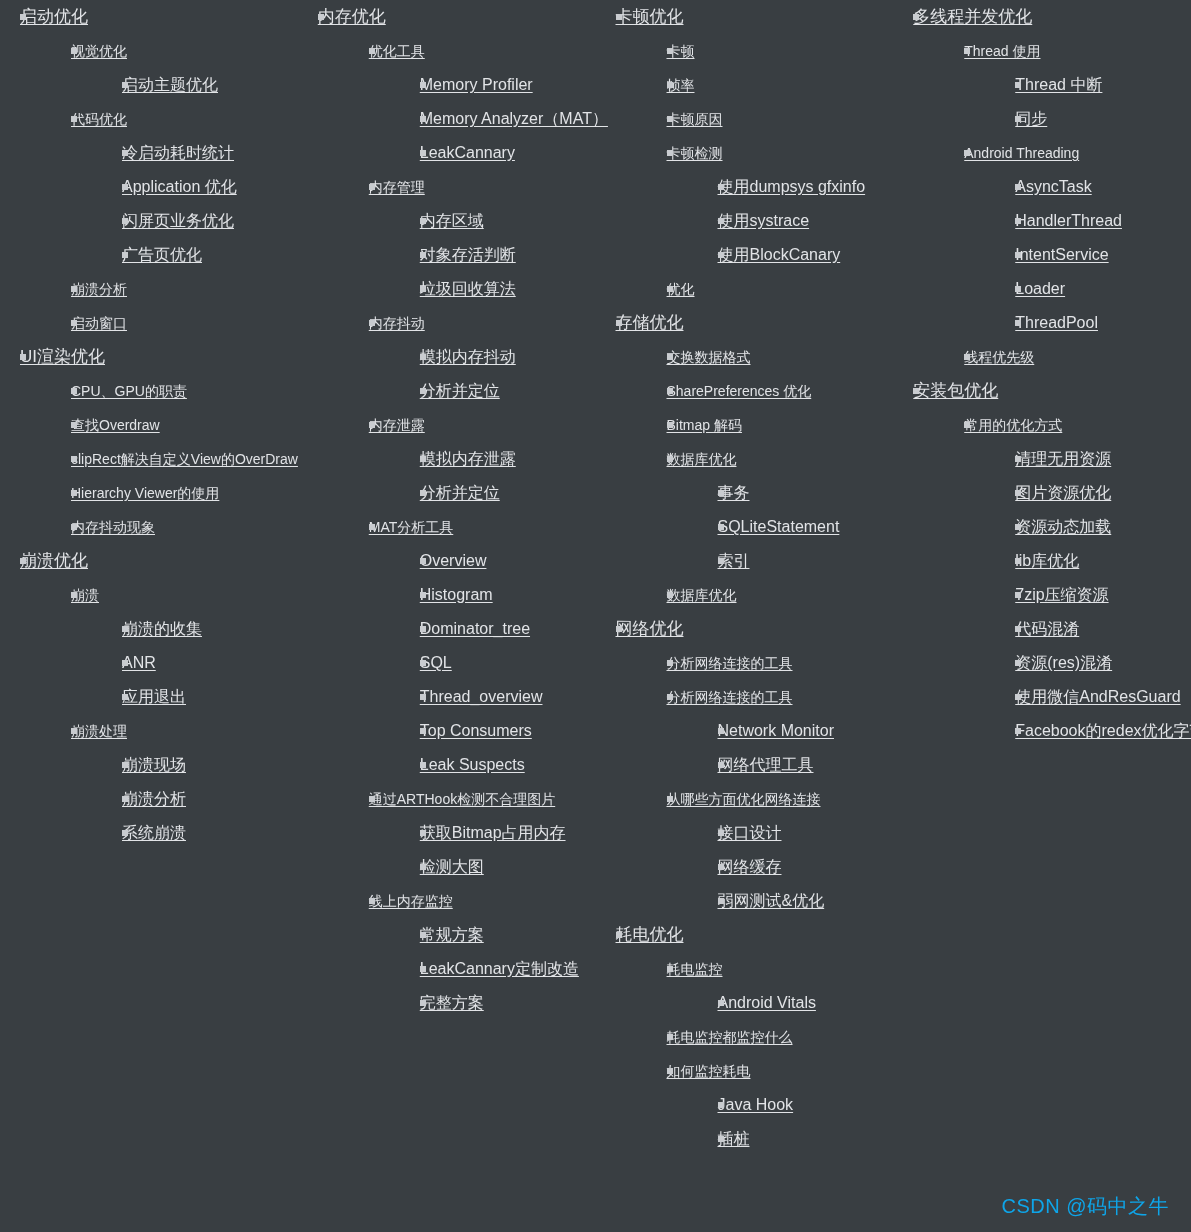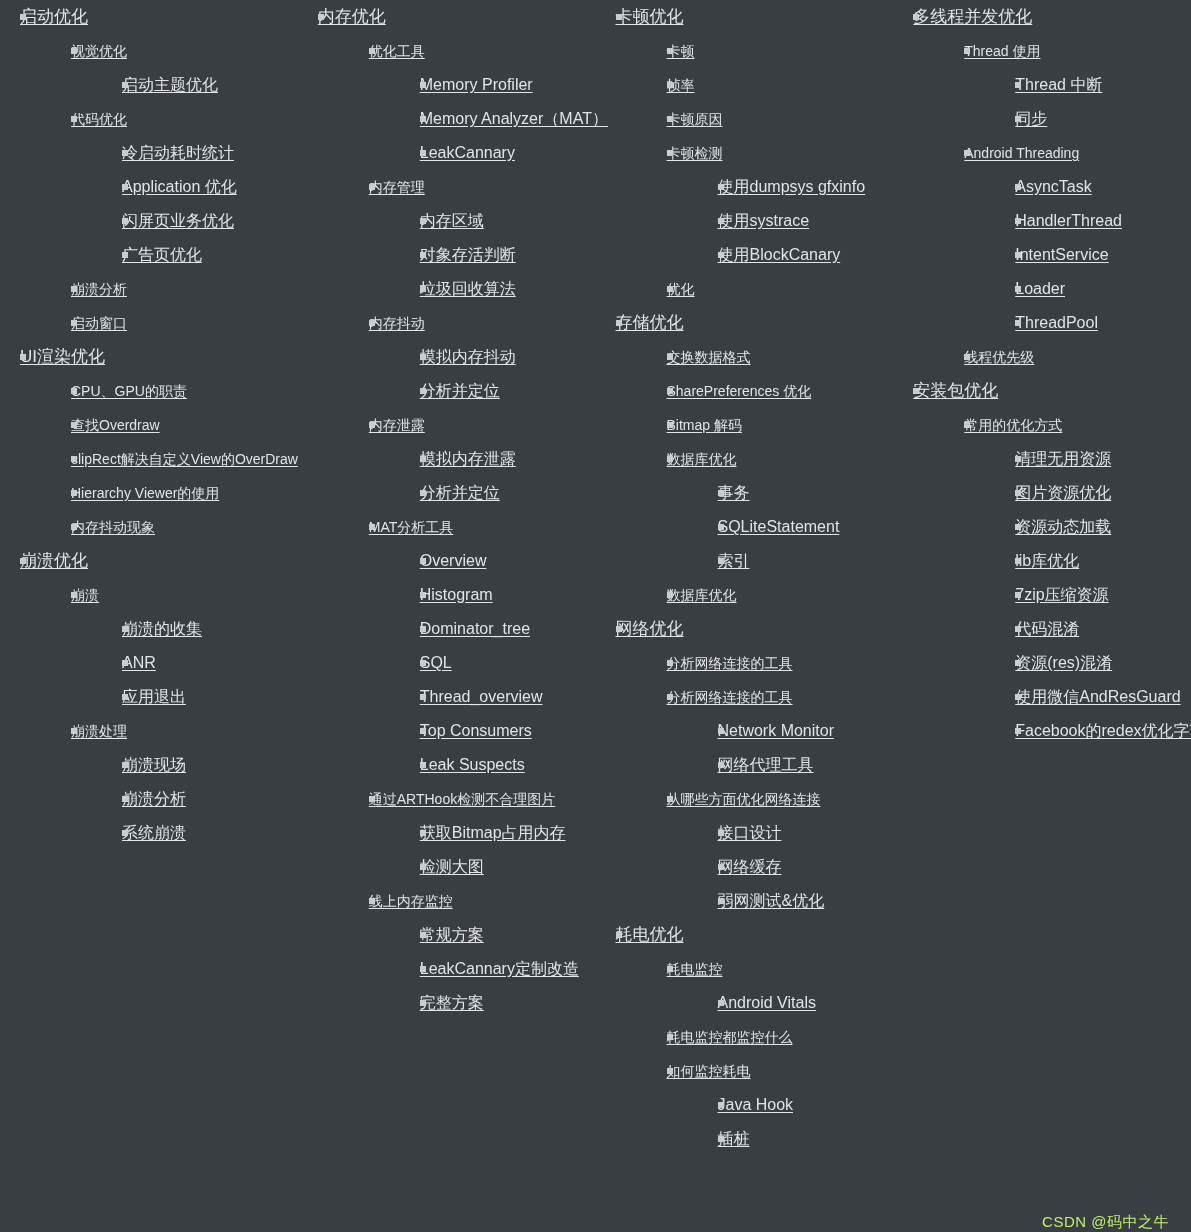--- a/index.html
+++ b/index.html
@@ -75,23 +75,23 @@
   }
 
   
   .d1 > .row > a.node-link { font-size: 17px; }
   .d2 > .row > a.node-link { font-size: 14px; }
   .d3 > .row > a.node-link { font-size: 16px; }
 
   #watermark {
     position: absolute;
     right: 22px;
-    bottom: 0;
-    font-size: 15px;
-    color: #bef264;
+    bottom: 12px;
+    font-size: 20px;
+    color: #0ea5e9;
     letter-spacing: 0.5px;
     white-space: nowrap;
   }
 </style>
 </head>
 <body>
 
 <div id="outline-root">
     <ul class="tree">
       <li class="node d1">

